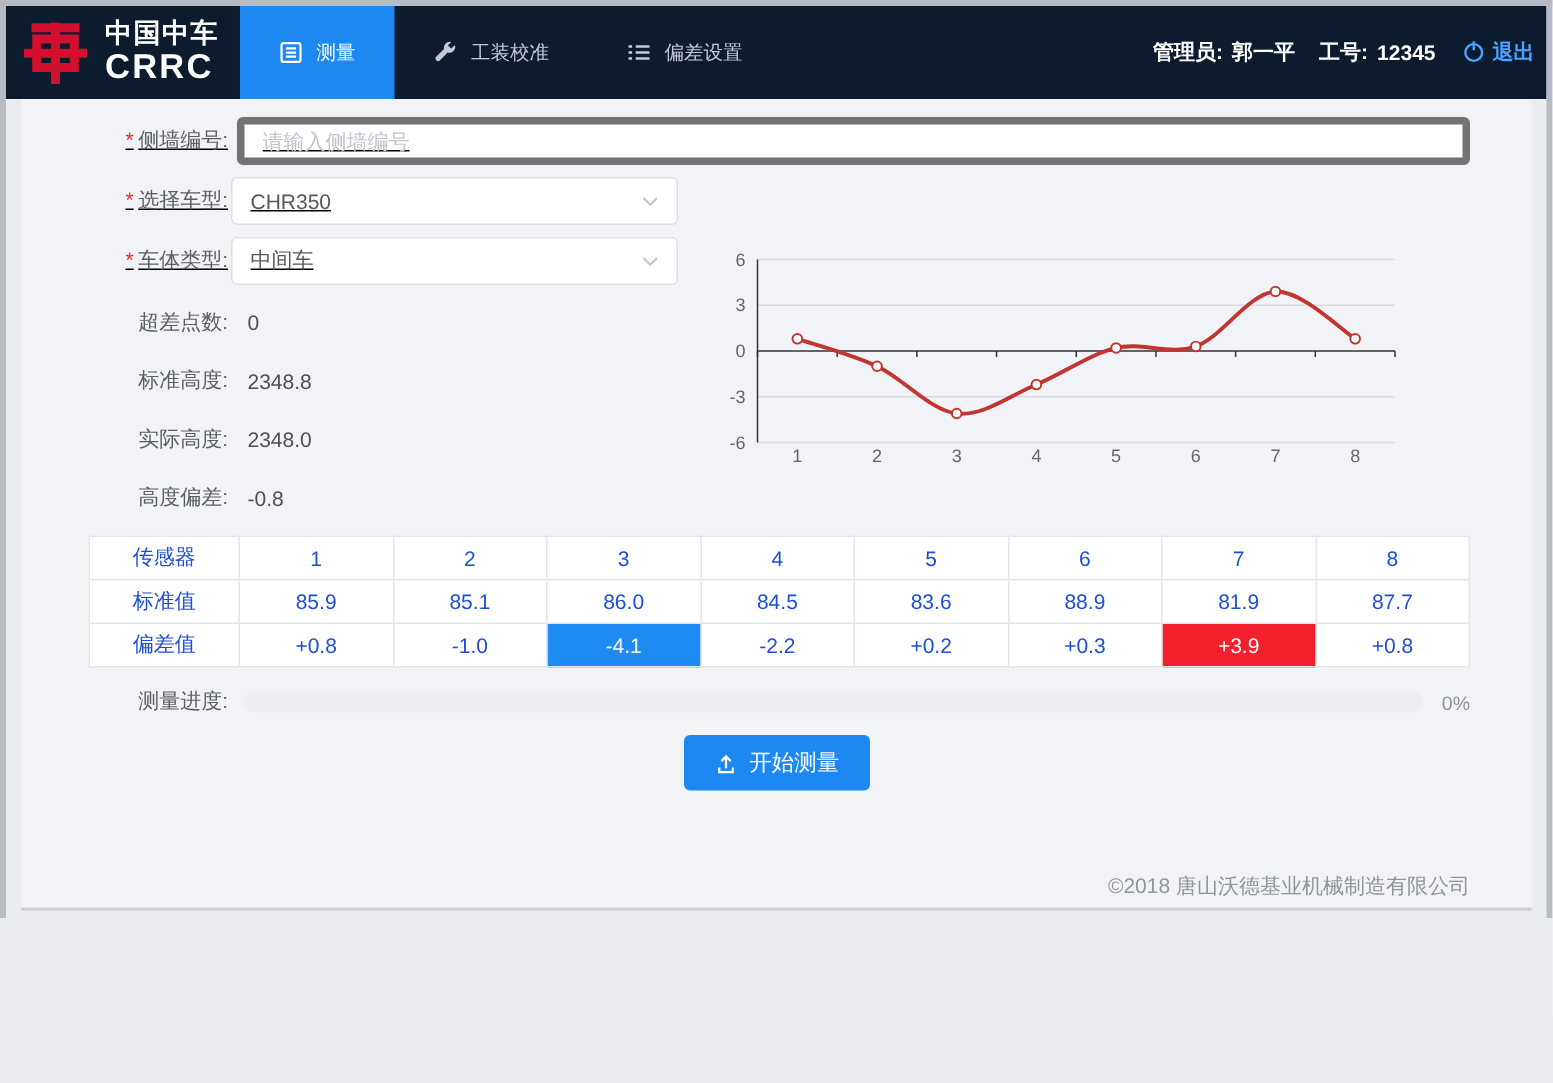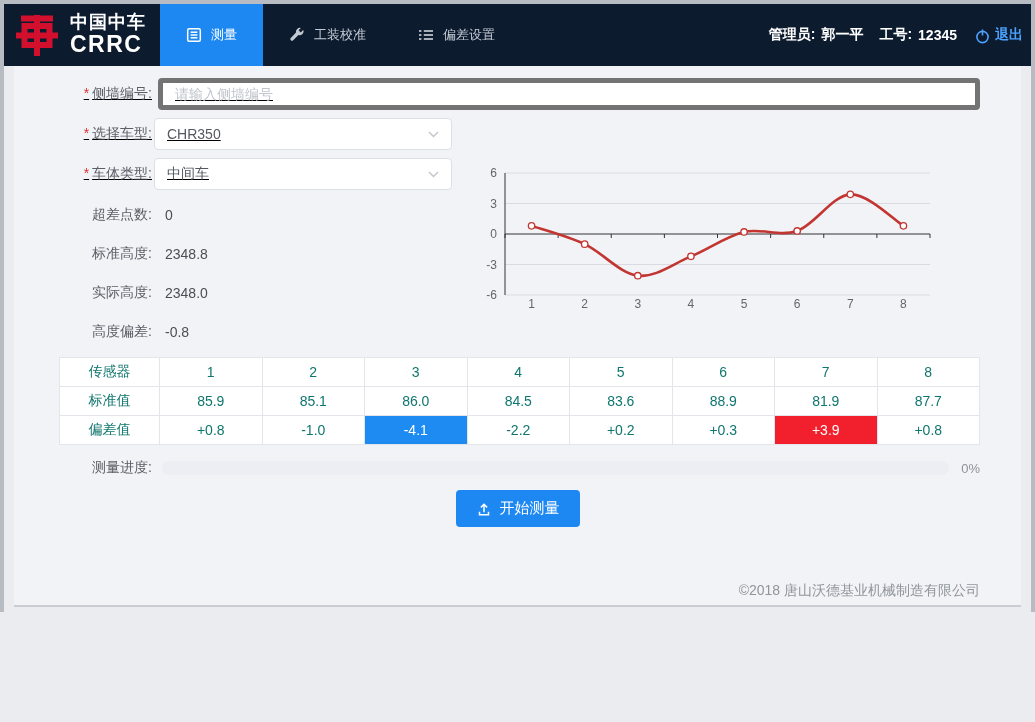--- a/index.html
+++ b/index.html
@@ -28,21 +28,21 @@
     display:flex; align-items:center; gap:9px; padding:4px 26px;
     font-size:13px; color:#c3cad4; cursor:pointer;
   }
   .tab.active{ background:#1e88f2; color:#fff; }
   .tab .ticon{ display:flex; }
   .userbox{
     margin-left:auto; display:flex; align-items:center; gap:6px;
     font-size:14px; font-weight:600; padding-right:8px;
   }
   .userbox .sp{ margin-left:10px; }
-  .logout{ display:flex; align-items:flex-end; gap:5px; color:#4ba2ff; cursor:pointer; margin-left:12px; }
+  .logout{ display:flex; align-items:flex-start; gap:5px; color:#4ba2ff; cursor:pointer; margin-left:12px; }
   
   .panel{
     position:absolute; left:14px; top:66px; width:1007px; height:541px;
     background:#f2f3f6; border-bottom:2px solid #c9ccd2;
   }
   .form-row{ position:absolute; left:20px; display:flex; align-items:center; height:32px;text-decoration:underline; }
   .flabel{ width:118px; text-align:right; font-size:14px; color:#5a5e66; flex:none; }
   .req{ color:#e03131; margin-right:3px; }
   .tinput{
     margin-left:6px; height:32px; background:#fff; border:5px solid #737373;
@@ -57,21 +57,21 @@
   }
   .stat-row{ position:absolute; left:20px; display:flex; align-items:center; height:20px; }
   .stat-val{ margin-left:13px; font-size:14px; color:#4b4f55; }
   
   .dtable{
     position:absolute; left:45px; top:291px; width:921px;
     border-collapse:collapse; table-layout:fixed; background:#fff;
   }
   .dtable td{
     border:1px solid #e2e5ea; height:29px; text-align:center;
-    font-size:14px; color:#0f766e;
+    font-size:14px; color:#1d4ed8;
   }
   .dtable td.hl-blue{ background:#1e8bf3; color:#fff; }
   .dtable td.hl-red{ background:#f1202c; color:#fff; }
   
   .progress-row{ position:absolute; left:20px; right:41px; top:392px; display:flex; align-items:center; height:20px; }
   .track{ flex:1; height:14px; border-radius:7px; background:#ecEEf4; background:#eceef4; margin:0 12px 0 10px; }
   .pct{ font-size:13px; color:#8c919b; }
   
   .start-btn{
     position:absolute; top:424px; left:50%; transform:translateX(-50%);

